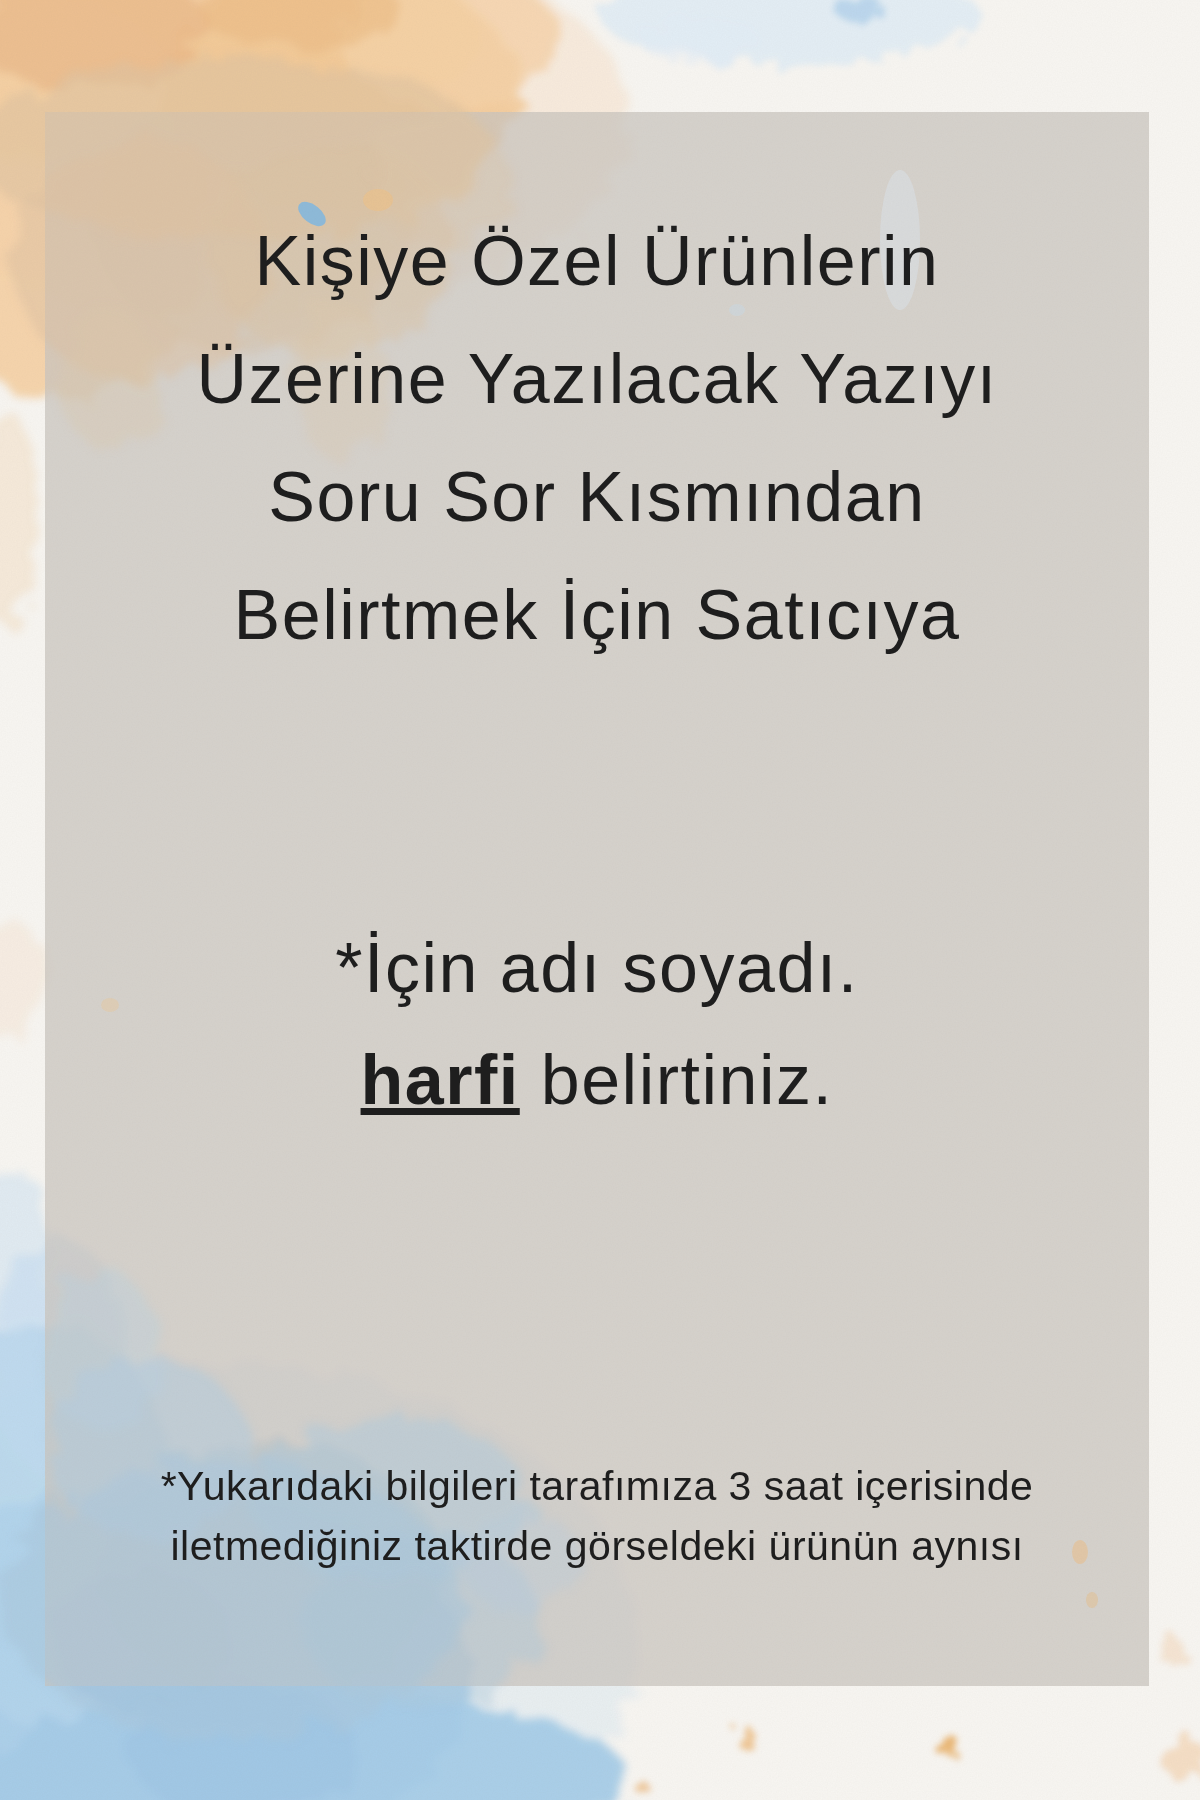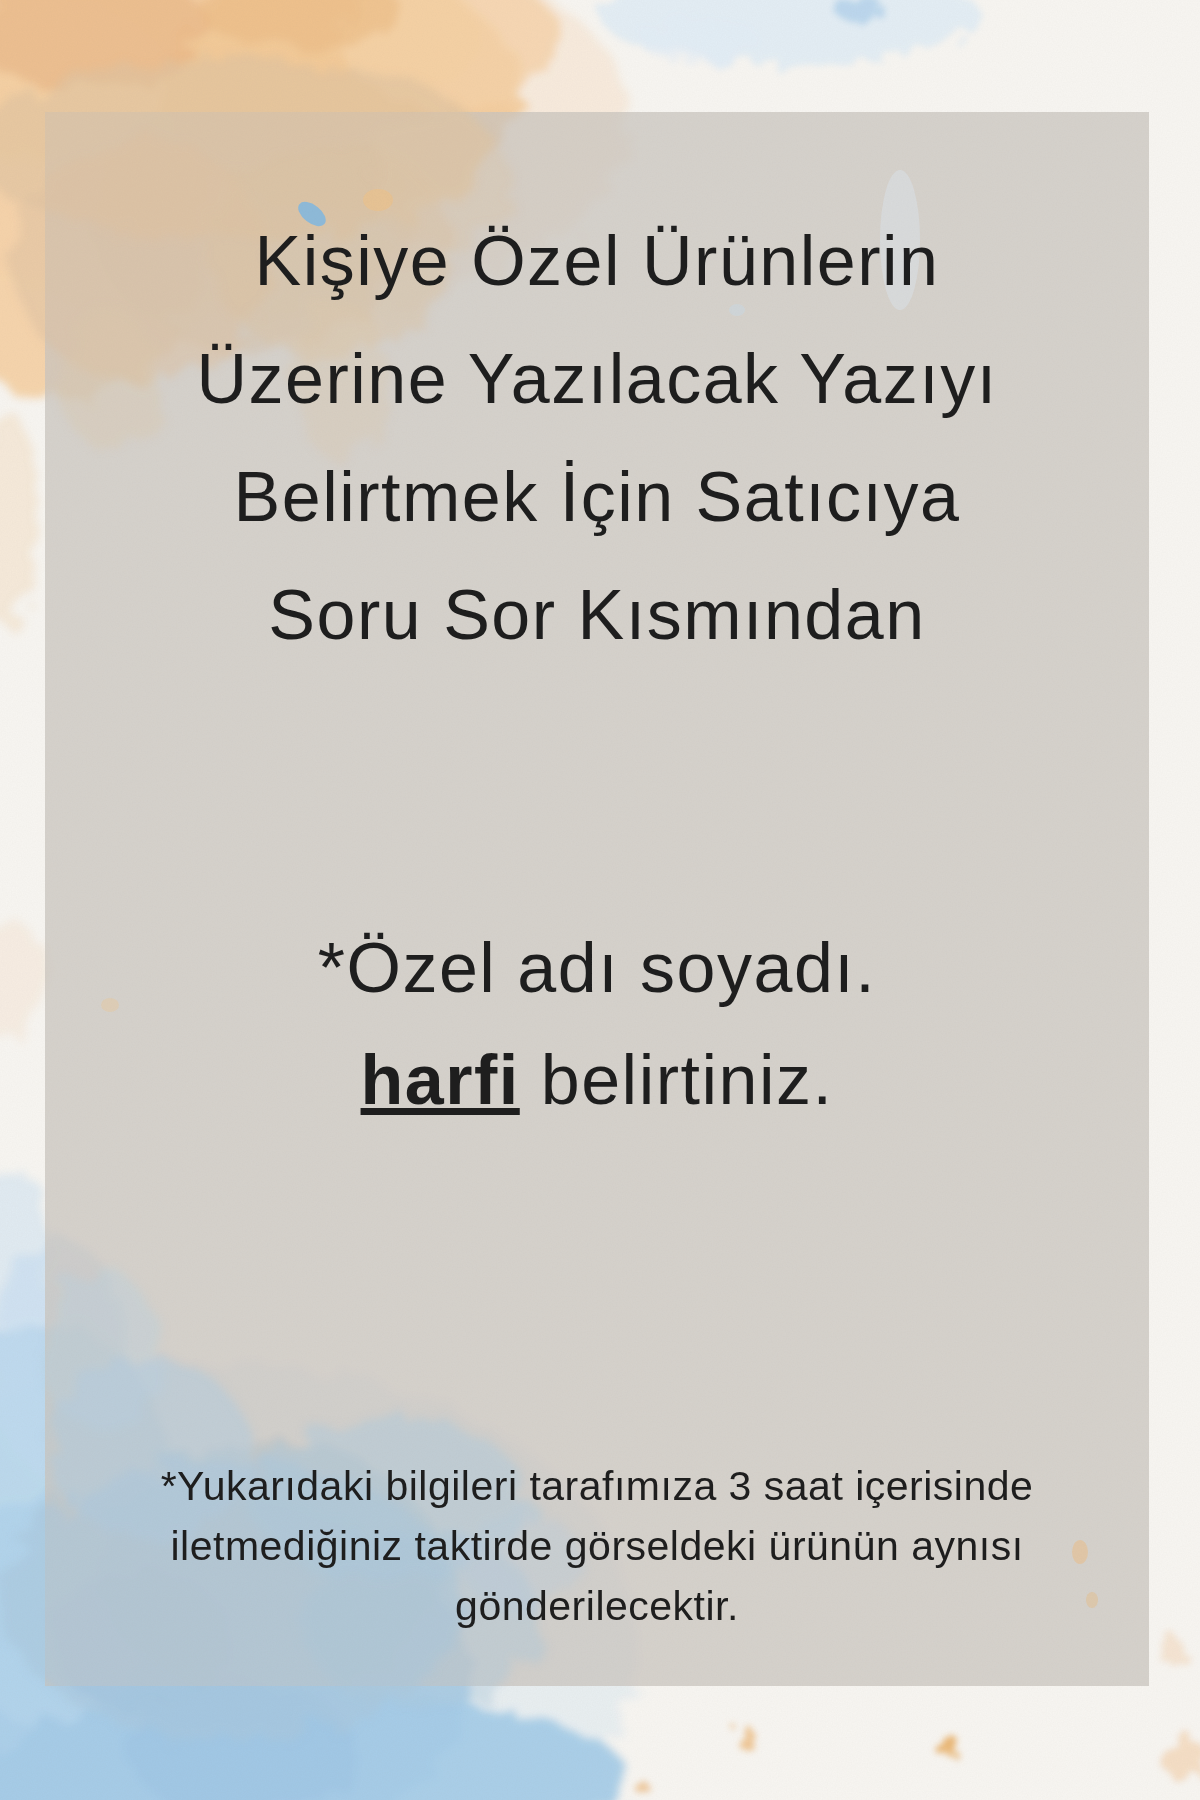--- a/index.html
+++ b/index.html
@@ -115,29 +115,28 @@
     </g>
 
     <rect width="1200" height="1800" filter="url(#grain)"></rect>
   </svg>
 
   <div class="textlayer">
 
     <div class="block heading-block">
       <div class="line">Kişiye Özel Ürünlerin</div>
       <div class="line">Üzerine Yazılacak Yazıyı</div>
+      <div class="line">Soru Sor Kısmından</div>
       <div class="line">Belirtmek İçin Satıcıya</div>
-      <div class="line">Soru Sor Kısmından</div>
     </div>
 
     <div class="block list-block">
-      <div class="line">*Özel adı soyadı.</div>
+      <div class="line">*İçin adı soyadı.</div>
       <div class="line"><span class="bold">harfi</span><span> belirtiniz.</span></div>
     </div>
 
     <div class="block footnote-block">
       <div class="line">*Yukarıdaki bilgileri tarafımıza 3 saat içerisinde</div>
       <div class="line">iletmediğiniz taktirde görseldeki ürünün aynısı</div>
-      <div class="line">gönderilecektir.</div>
     </div>
 
   </div>
 </div>
 
 </body></html>

